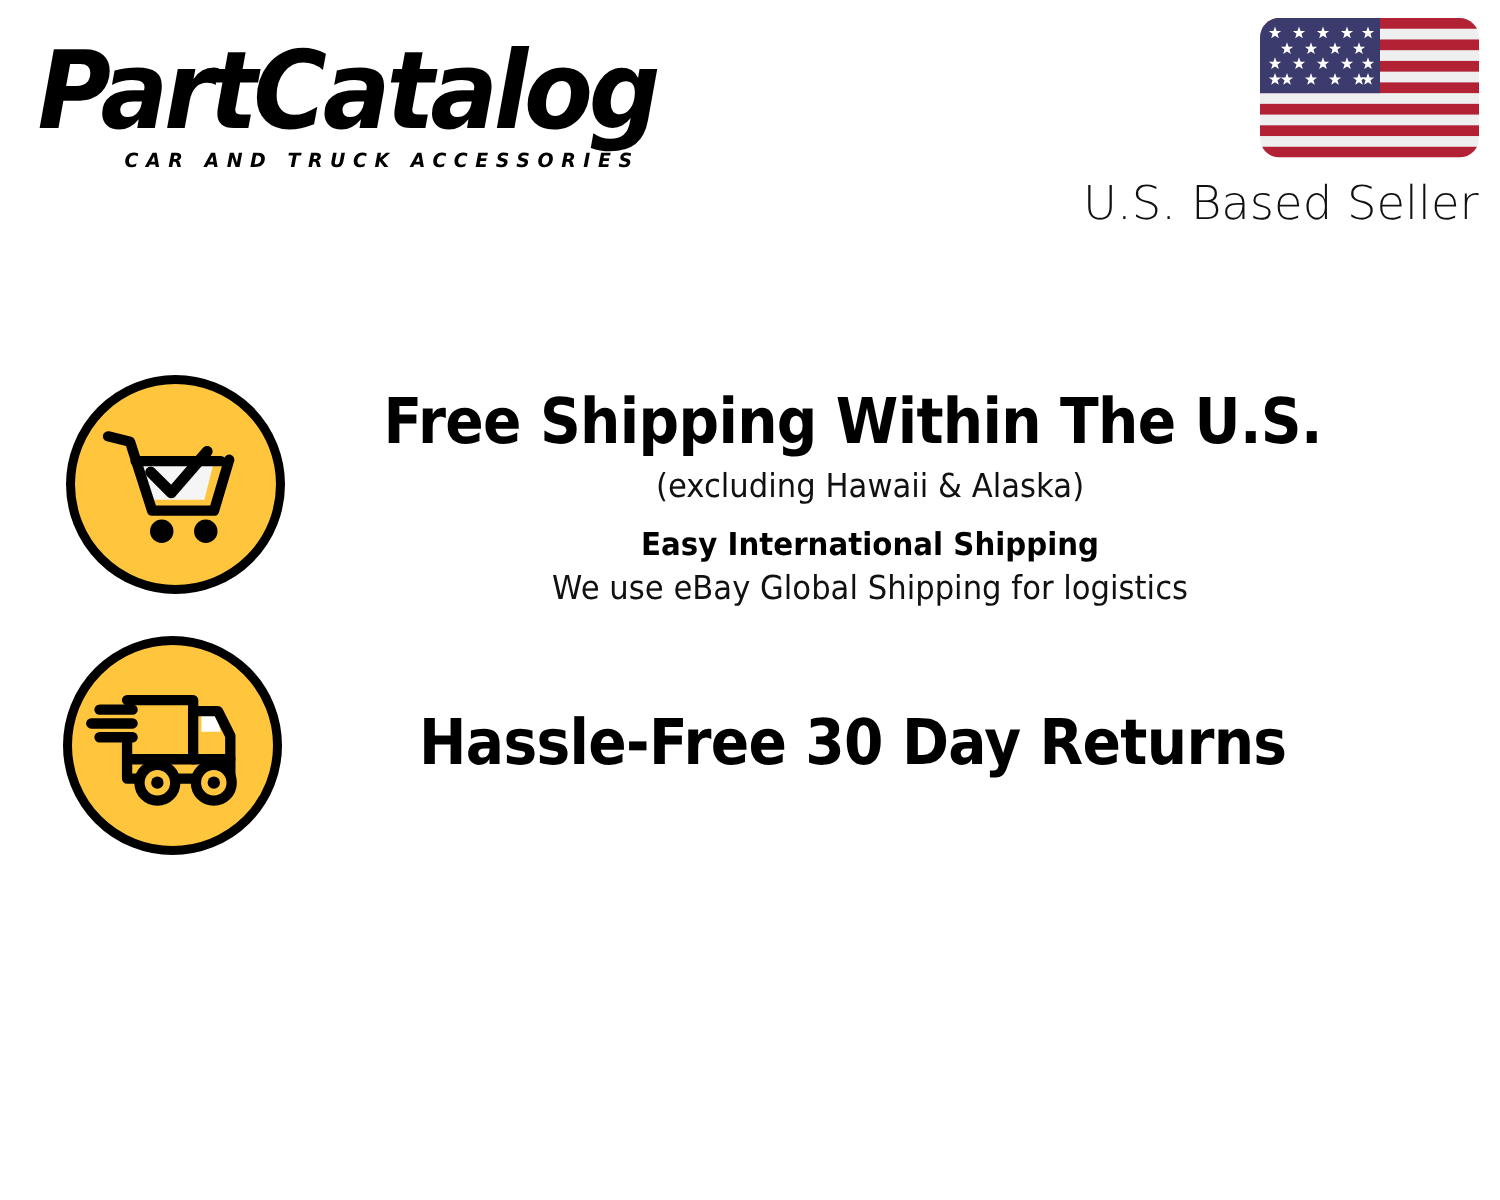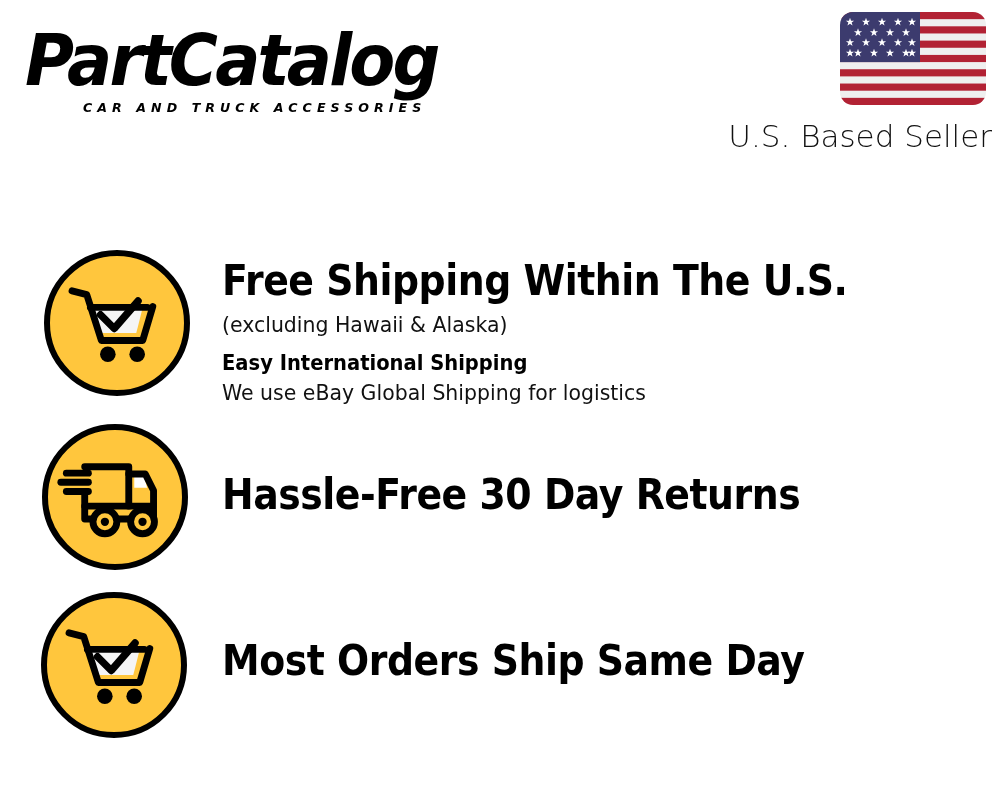--- a/index.html
+++ b/index.html
@@ -51,31 +51,30 @@
     position:absolute;
     left:840px; top:12px;
     width:146px; height:93px;
   }
   .flag-badge svg { display:block; width:146px; height:93px; }
 
   .seller-text {
     position:absolute;
     left:722px; top:118px;
     width:270px;
-    text-align:right;
     font-family:"DejaVu Sans", sans-serif;
     font-weight:300;
     font-size:31px;
     line-height:36px;
     color:#111;
     white-space:nowrap;
   }
 
   
-  .features { position:absolute; left:0; top:0; width:1000px; height:800px; }
+  .features { position:absolute; left:0; top:0; width:1000px; height:800px;text-align:center; }
 
   .feature-row { position:absolute; left:0; width:1000px; }
   .row-1 { top:250px; height:150px; }
   .row-2 { top:424px; height:148px; }
   .row-3 { top:592px; height:148px; }
 
   .icon-circle {
     position:absolute;
     left:44px; top:0;
     width:146px; height:146px;
@@ -248,33 +247,15 @@
           <circle cx="62" cy="100" r="4.5" fill="#000"></circle>
           <circle cx="103" cy="100" r="4.5" fill="#000"></circle>
         </svg>
       </div>
 
       <div class="row-text">
         <div class="head-line">Hassle-Free 30 Day Returns</div>
       </div>
     </div>
 
-    <div class="feature-row row-3">
-      <div class="icon-circle">
-        <svg viewBox="0 0 146 146" xmlns="http://www.w3.org/2000/svg">
-          <path d="M47 56 L101 56 L94 84 L55 84 Z" fill="#F5F5F5"></path>
-          <g fill="none" stroke="#000" stroke-width="7.5" stroke-linecap="round" stroke-linejoin="round">
-            <path d="M24 38 L40 42 L56 92 L101 92 L112 55"></path>
-            <path d="M44 56 L106 56"></path>
-          </g>
-          <polyline points="55,64 70,79 96,49" fill="none" stroke="#000" stroke-width="8" stroke-linecap="round" stroke-linejoin="round"></polyline>
-          <circle cx="63" cy="107" r="8.5" fill="#000"></circle>
-          <circle cx="95" cy="107" r="8.5" fill="#000"></circle>
-        </svg>
-      </div>
-
-      <div class="row-text">
-        <div class="head-line">Most Orders Ship Same Day</div>
-      </div>
-    </div>
 
   </div>
 </div>
 
 </body></html>

